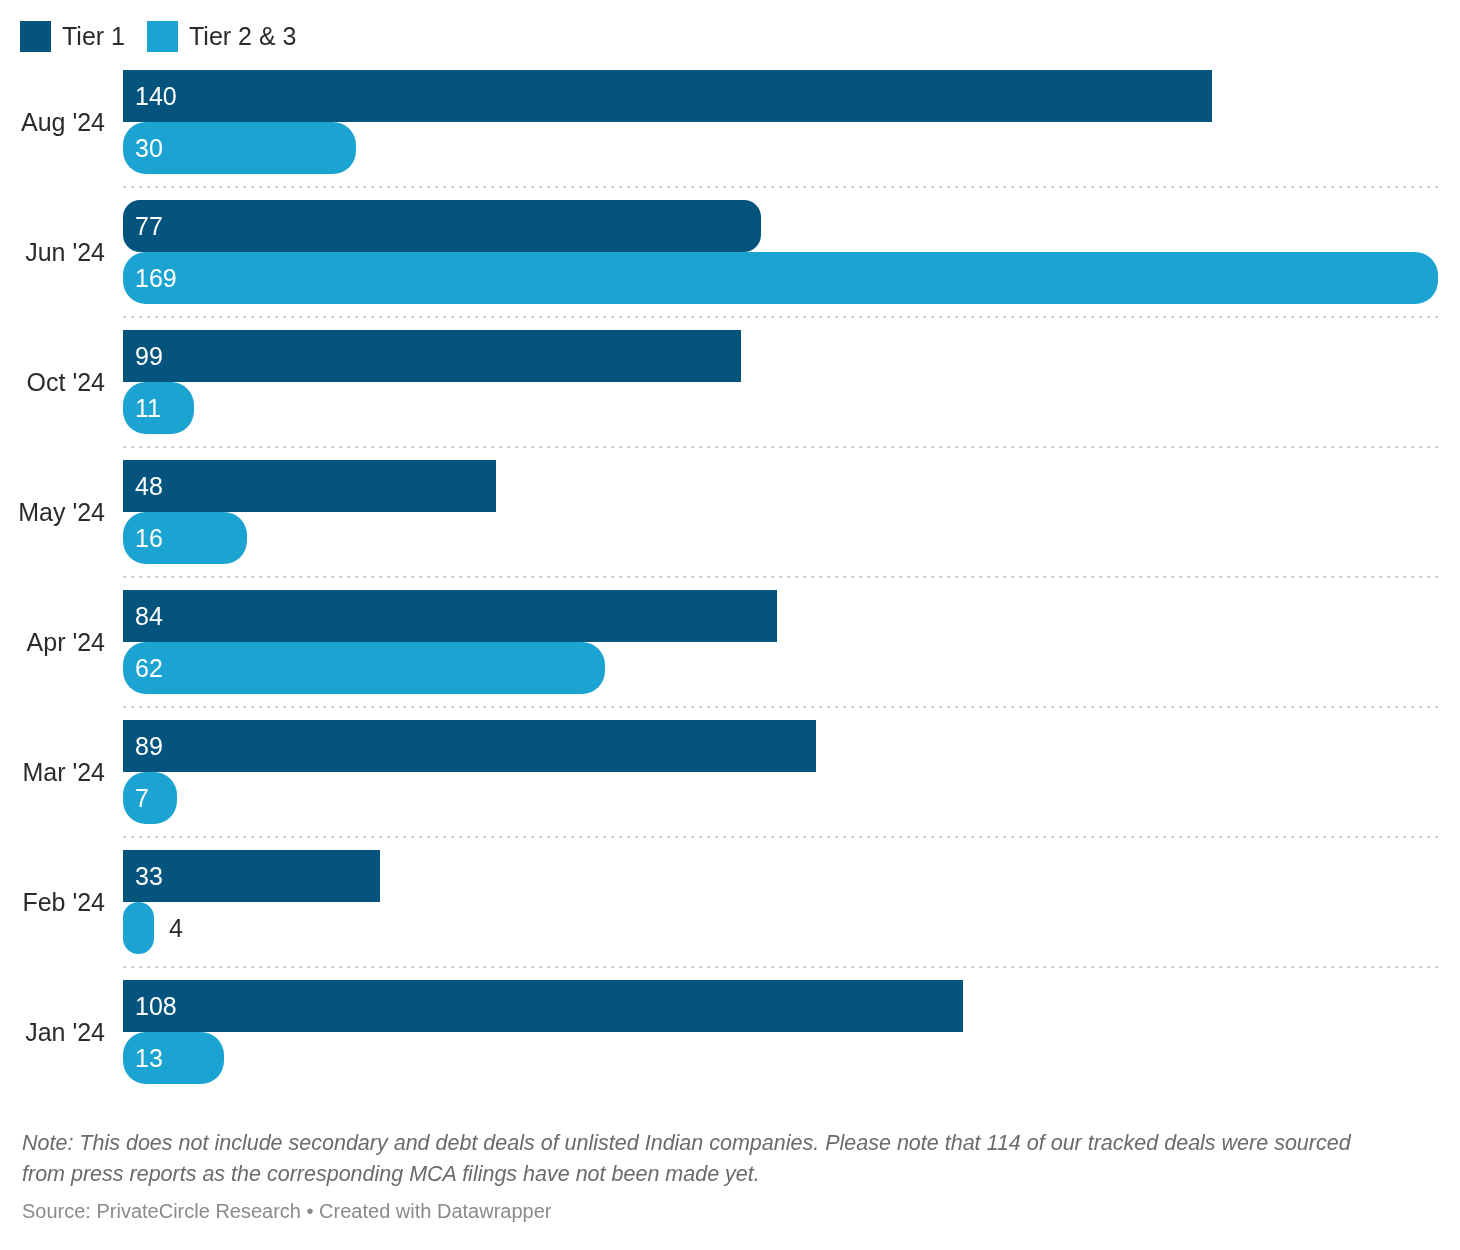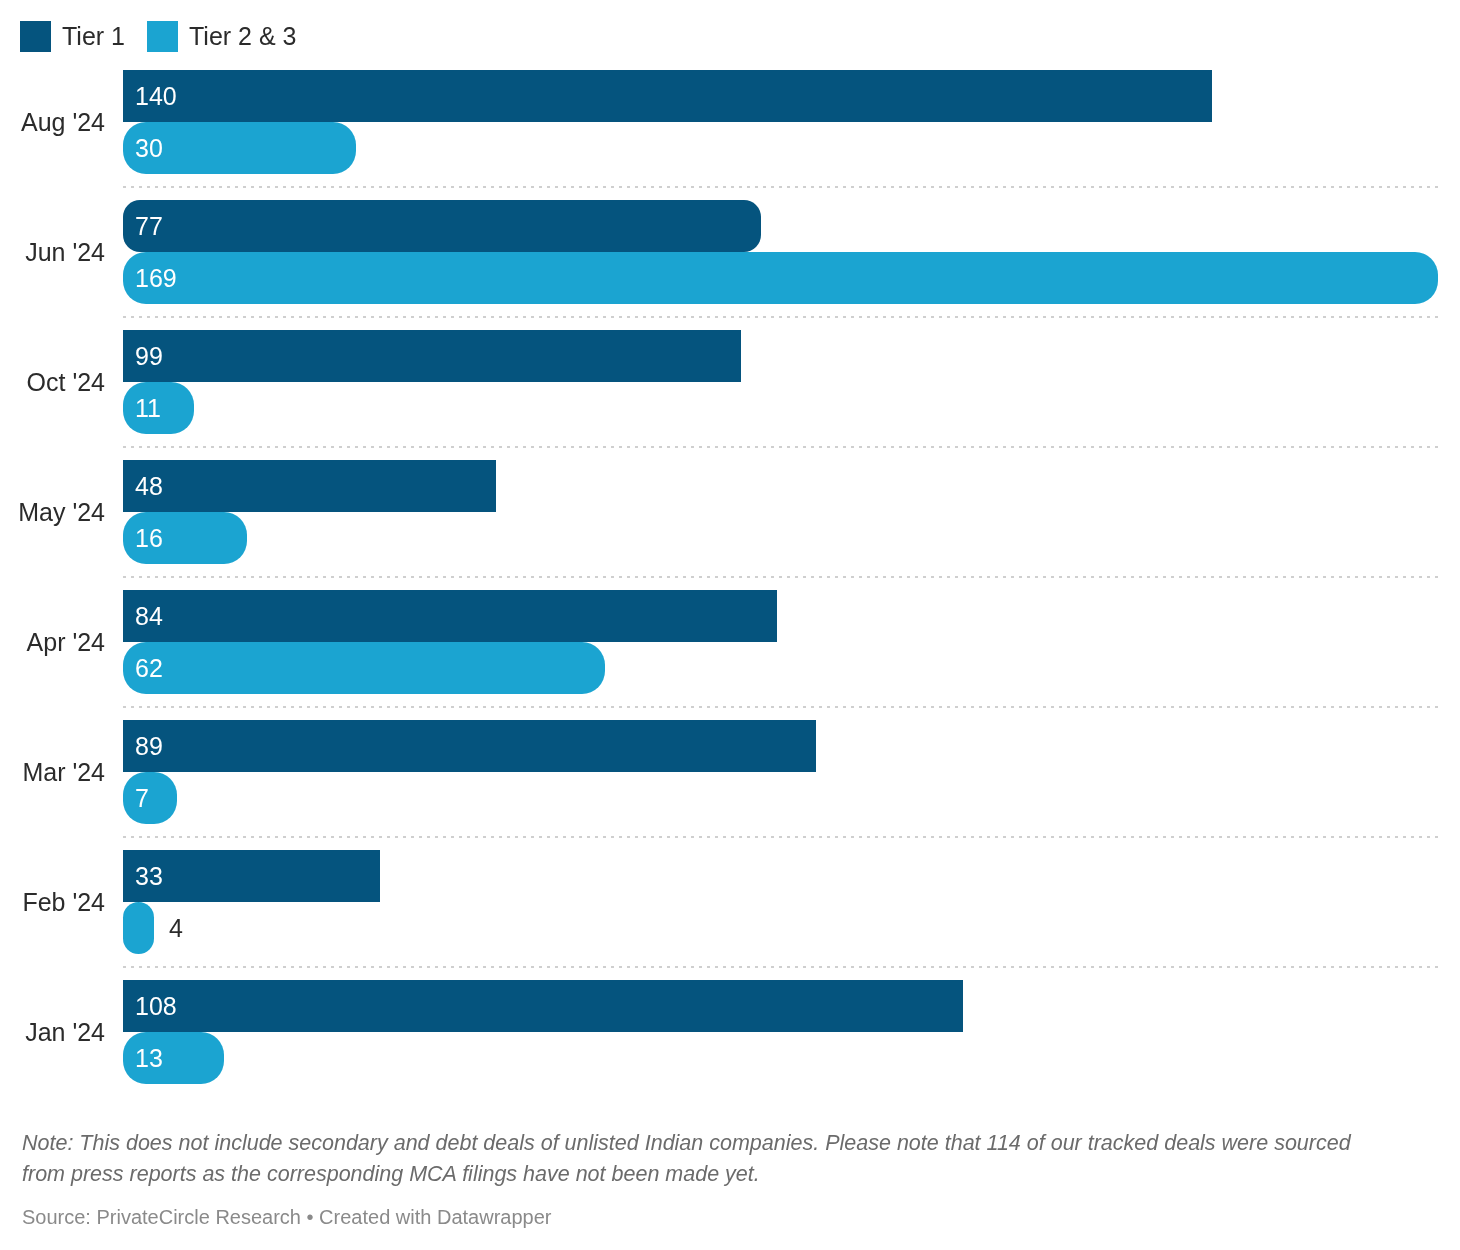--- a/index.html
+++ b/index.html
@@ -138,21 +138,21 @@
     width: 1400px;
   }
   .note {
     font-size: 21.5px;
     font-style: italic;
     color: #6b6b6b;
     line-height: 31px;
     max-width: 1375px;
   }
   .source {
-    margin-top: 14px;
+    margin-top: 8px;
     font-size: 20px;
     color: #8a8a8a;
     line-height: 27px;
   }
 </style>
 </head>
 <body>
 
 <div class="chart-root">
 

